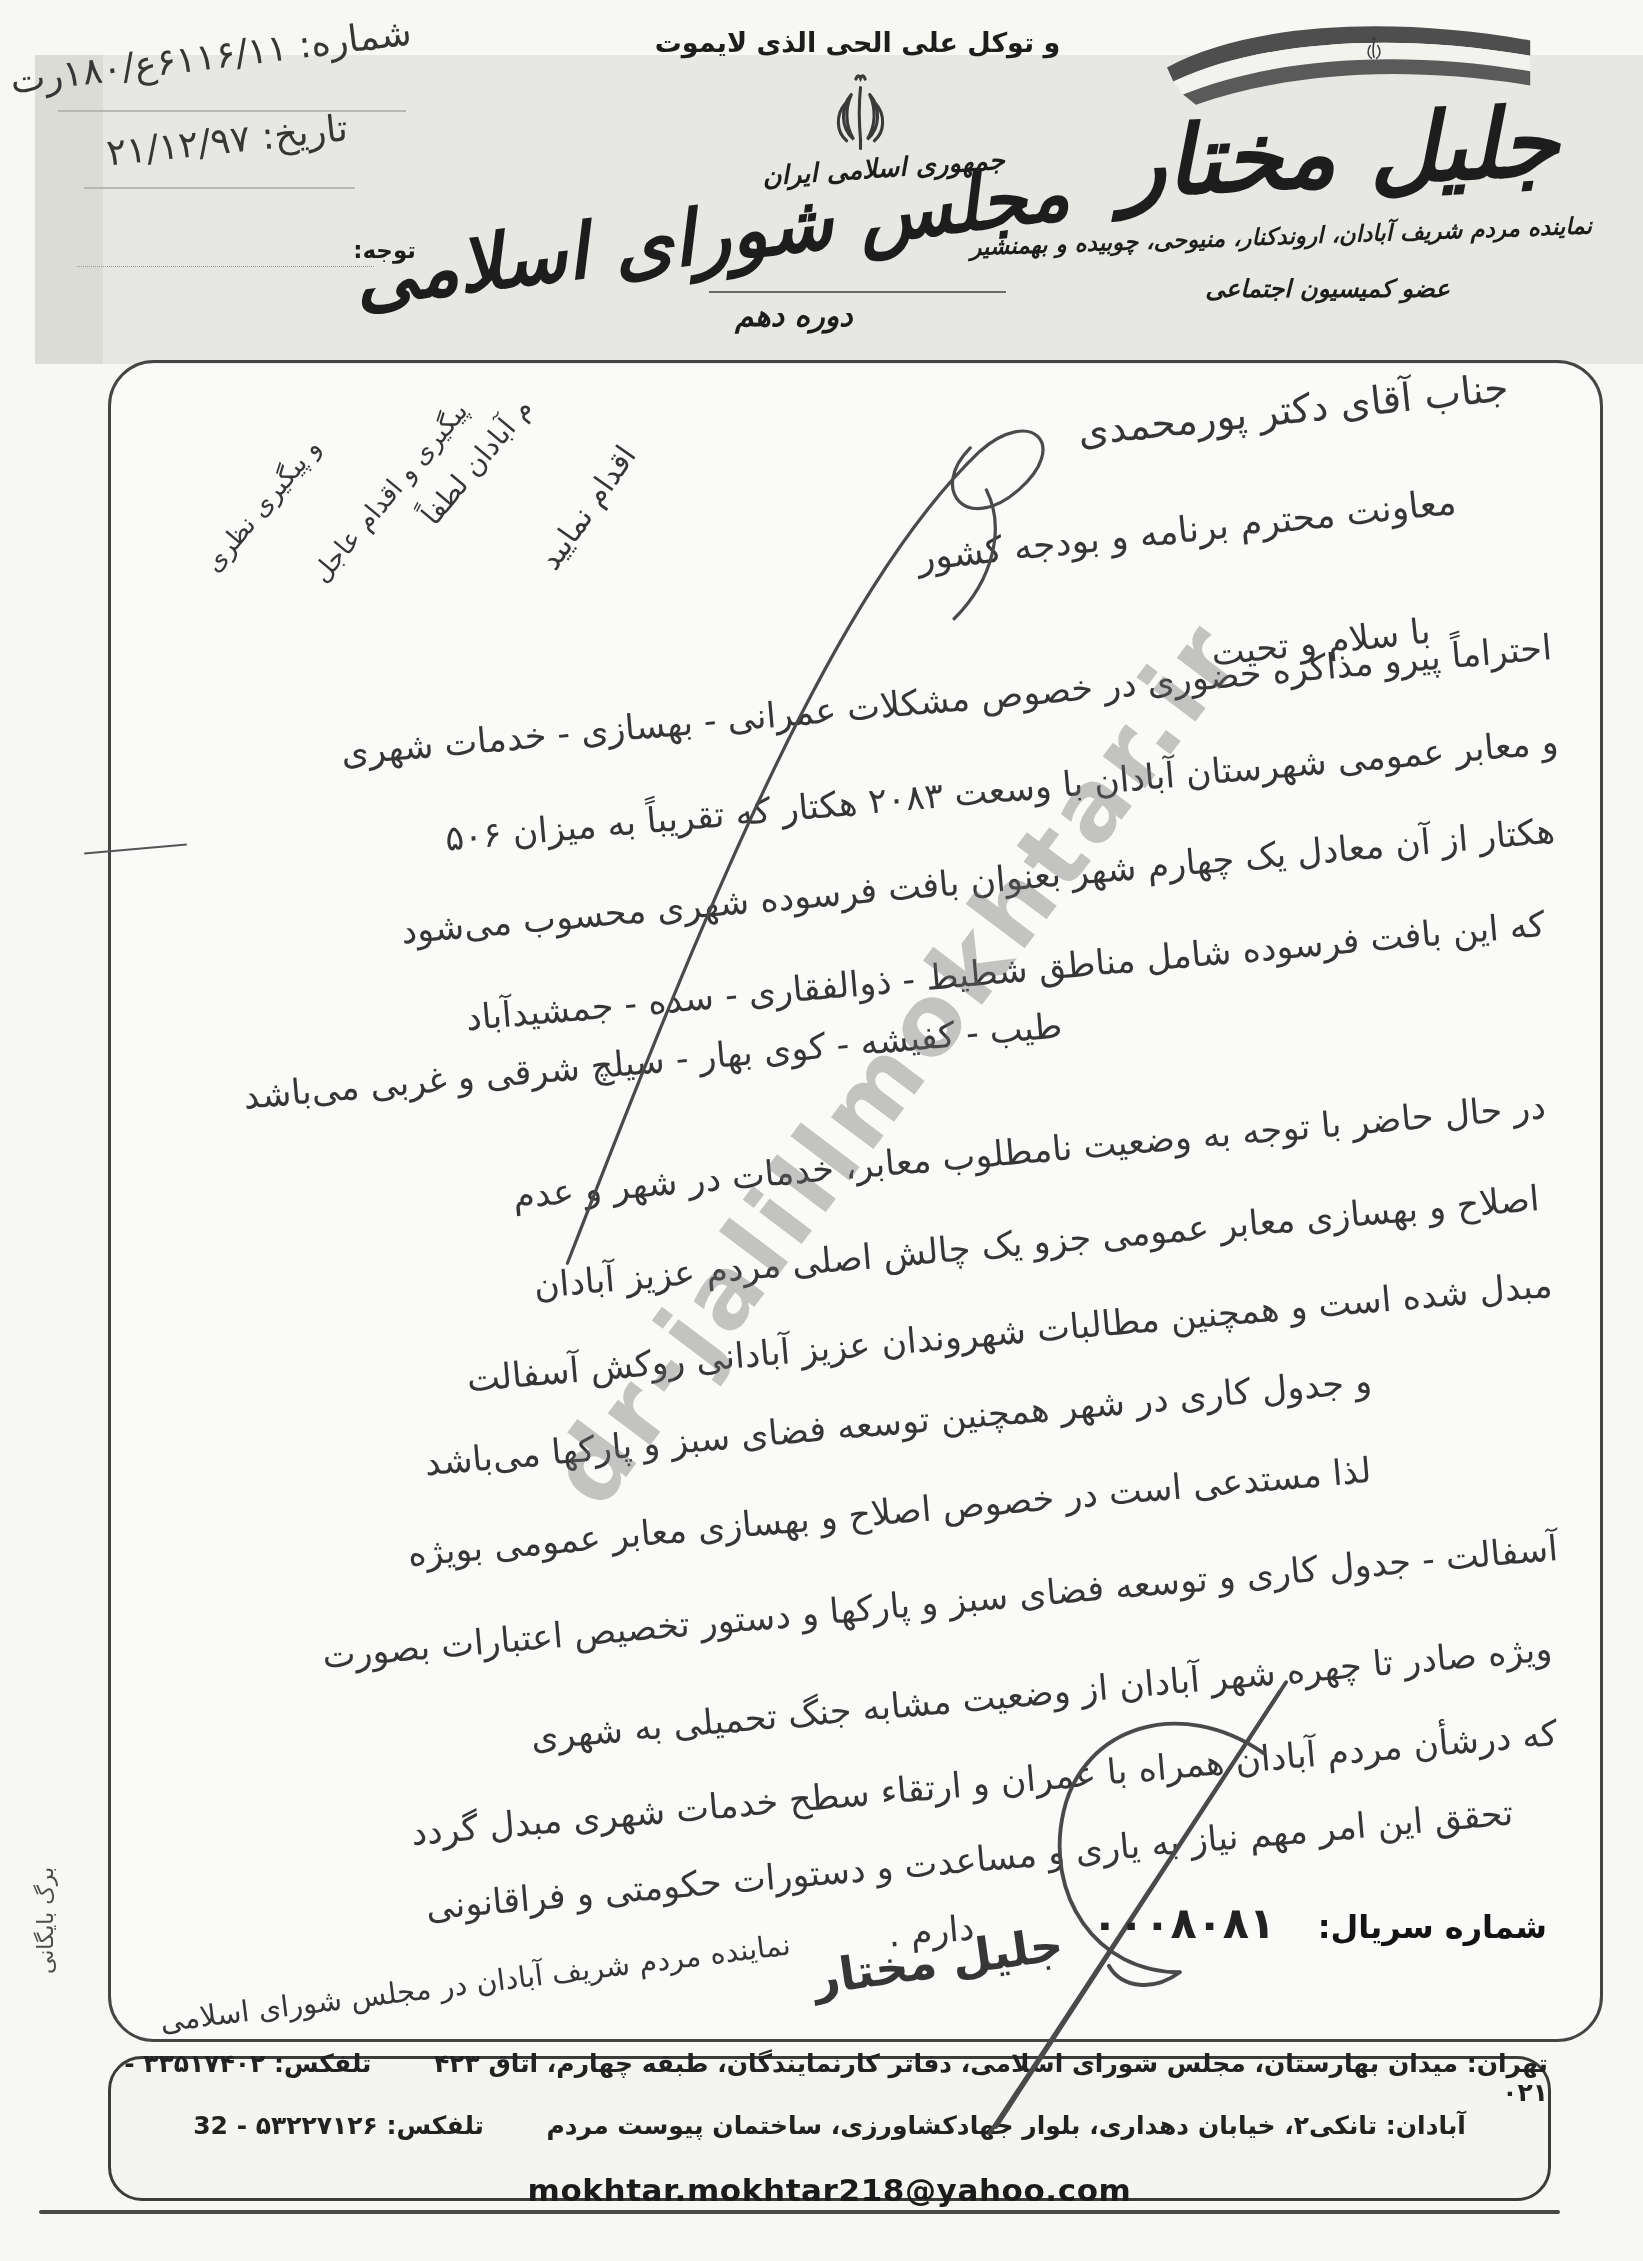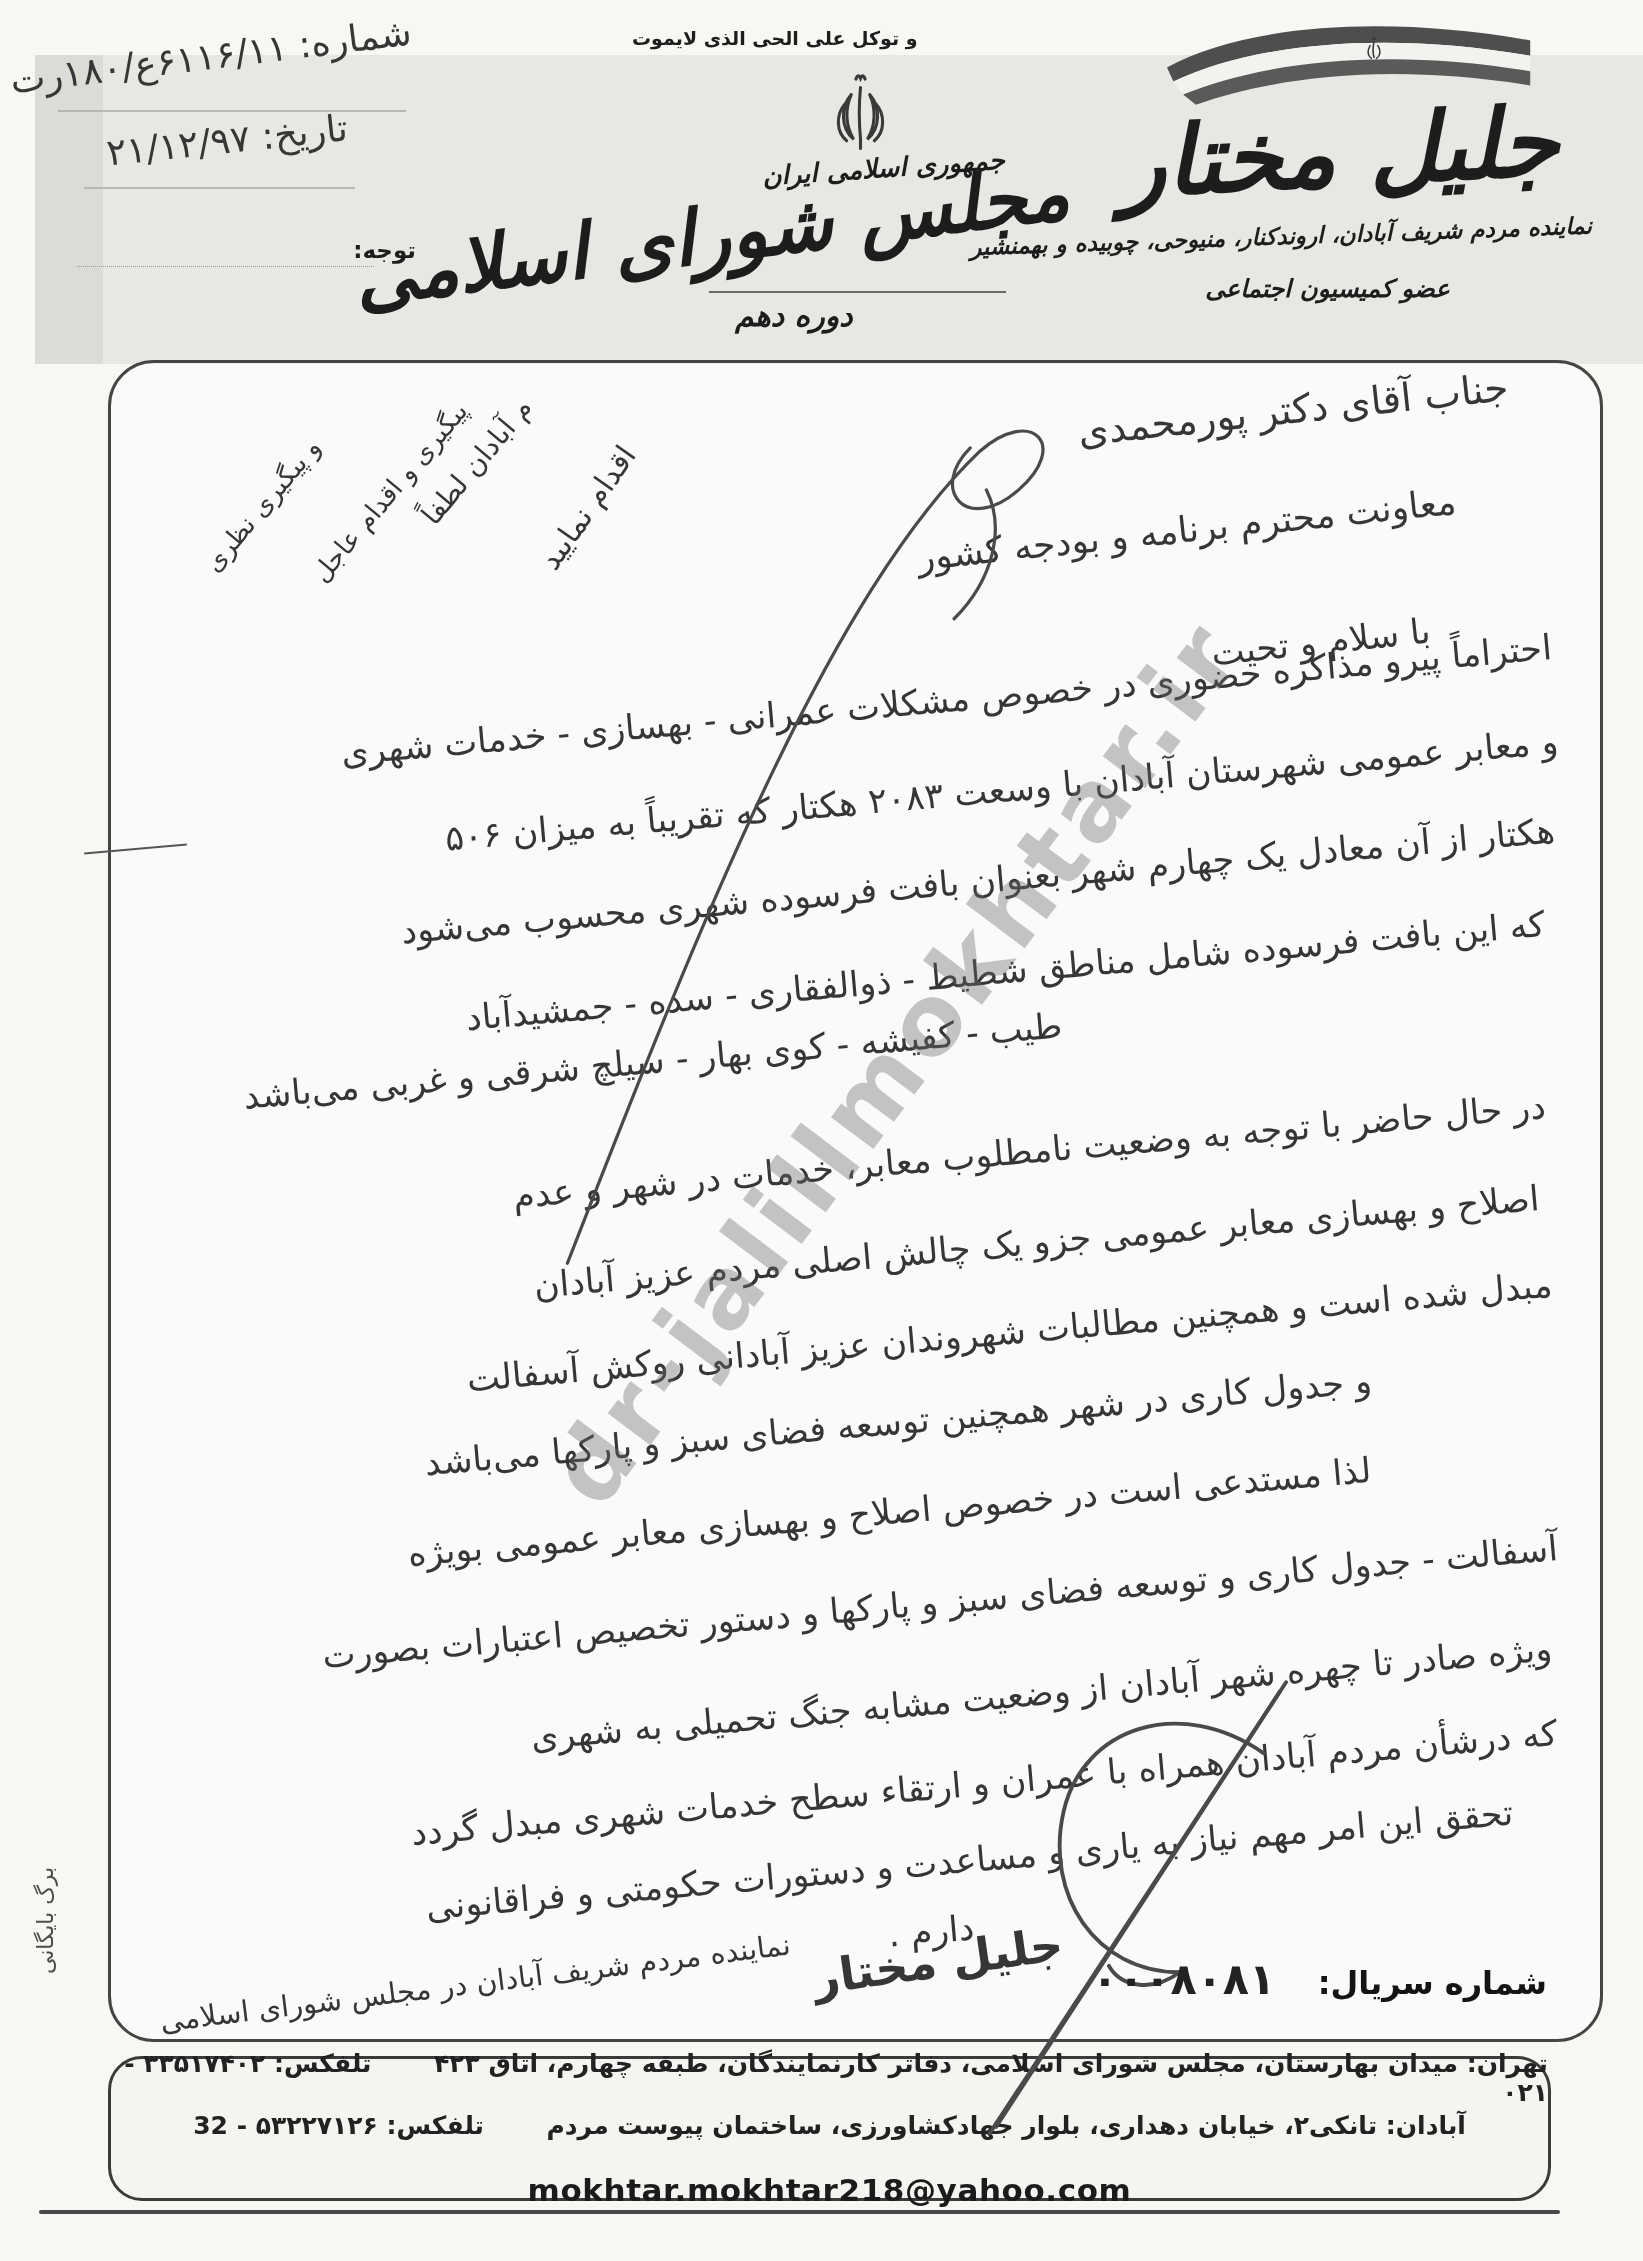--- a/index.html
+++ b/index.html
@@ -56,21 +56,21 @@
 
   <div class="abs rtl hw" style="right:1296px;top:119px;font-size:37px;transform:rotate(-6deg);">
     <span>تاریخ:</span>
     <span>۲۱/۱۲/۹۷</span>
   </div>
   <div class="faintline" style="left:84px;top:187px;width:271px;"></div>
 
   <div class="abs rtl print" style="right:1228px;top:237px;font-size:23px;font-weight:bold;">توجه:</div>
   <div class="dotline" style="left:77px;top:266px;width:297px;"></div>
 
-  <div class="abs rtl print" style="left:632px;top:27px;width:451px;text-align:left;font-size:19px;font-weight:bold;">و توکل علی الحی الذی لایموت</div>
+  <div class="abs rtl print" style="left:632px;top:27px;width:451px;text-align:center;font-size:27px;font-weight:bold;">و توکل علی الحی الذی لایموت</div>
 
   <svg style="left:822px;top:68px;" width="77" height="97" viewBox="0 0 100 125">
     <g fill="none" stroke="#3a3a3a" stroke-width="4" stroke-linecap="round">
       <path d="M44 14 q3 -8 6 -1 q3 -7 6 1"></path>
       <path d="M50 25 C48 45 48 70 50 92"></path>
       <path d="M50 92 L50 104"></path>
       <path d="M38 34 C24 50 24 78 41 92 C30 74 30 52 38 34"></path>
       <path d="M62 34 C76 50 76 78 59 92 C70 74 70 52 62 34"></path>
       <path d="M30 46 C18 60 18 82 32 94"></path>
       <path d="M70 46 C82 60 82 82 68 94"></path>
@@ -141,21 +141,21 @@
       <path d="M1960 2720 C1830 2630 1680 2680 1650 2810 C1620 2940 1700 3060 1830 3060"></path>
       <path d="M1995 2610 L1545 3300"></path>
       <path d="M1985 2625 L1535 3310"></path>
       <path d="M1830 3060 C1790 3090 1740 3085 1720 3050"></path>
     </g>
   </svg>
 
   <div class="abs rtl hw" style="right:580px;top:1934px;font-size:46px;font-weight:bold;transform:rotate(-8deg);z-index:15;">جلیل مختار</div>
   <div class="abs rtl hw sig-caption" style="right:851px;top:1966px;transform:rotate(-7deg);z-index:15;">نماینده مردم شریف آبادان در مجلس شورای اسلامی</div>
 
-  <div class="abs rtl" style="right:97px;top:1954px;z-index:15;">
+  <div class="abs rtl" style="right:97px;top:1898px;z-index:15;">
     <span class="serial-label">شماره سریال:</span>
     <span class="serial-value" style="margin-right:39px;">۰۰۰۸۰۸۱</span>
   </div>
 
   <div class="abs rtl sideword" style="left:-19.3px;top:1908px;width:129px;text-align:center;">برگ بایگانی</div>
 
   <div class="watermark">dr-jalillmokhtar.ir</div>
 
   <div class="footerbox rtl">
     <div class="footline">

